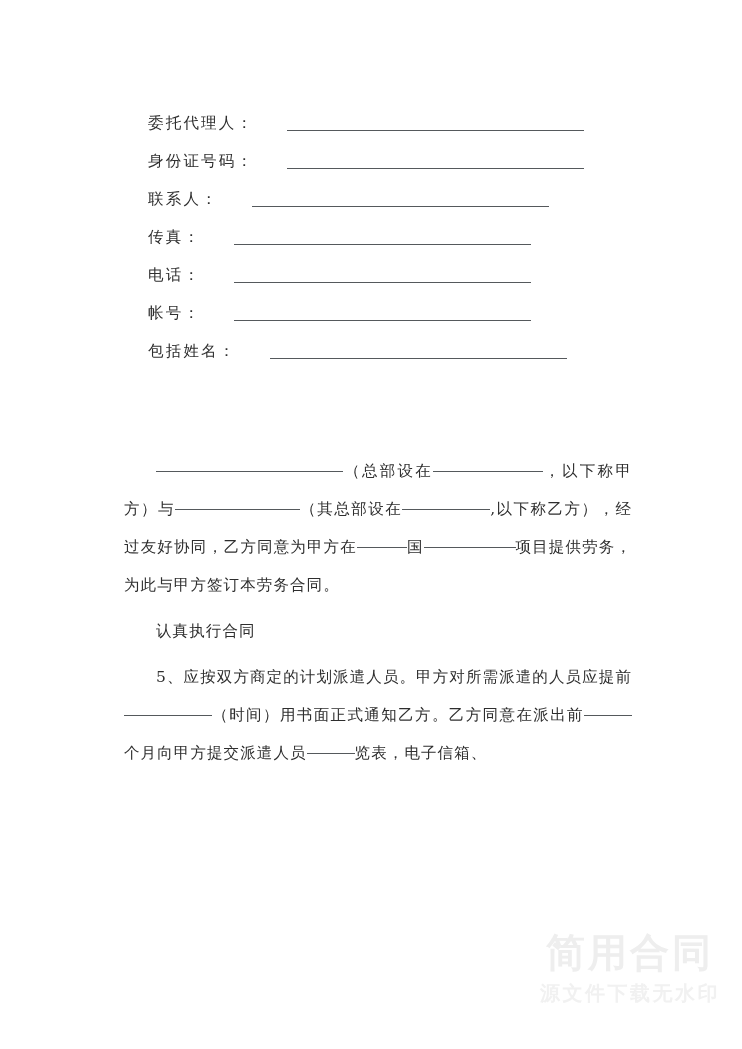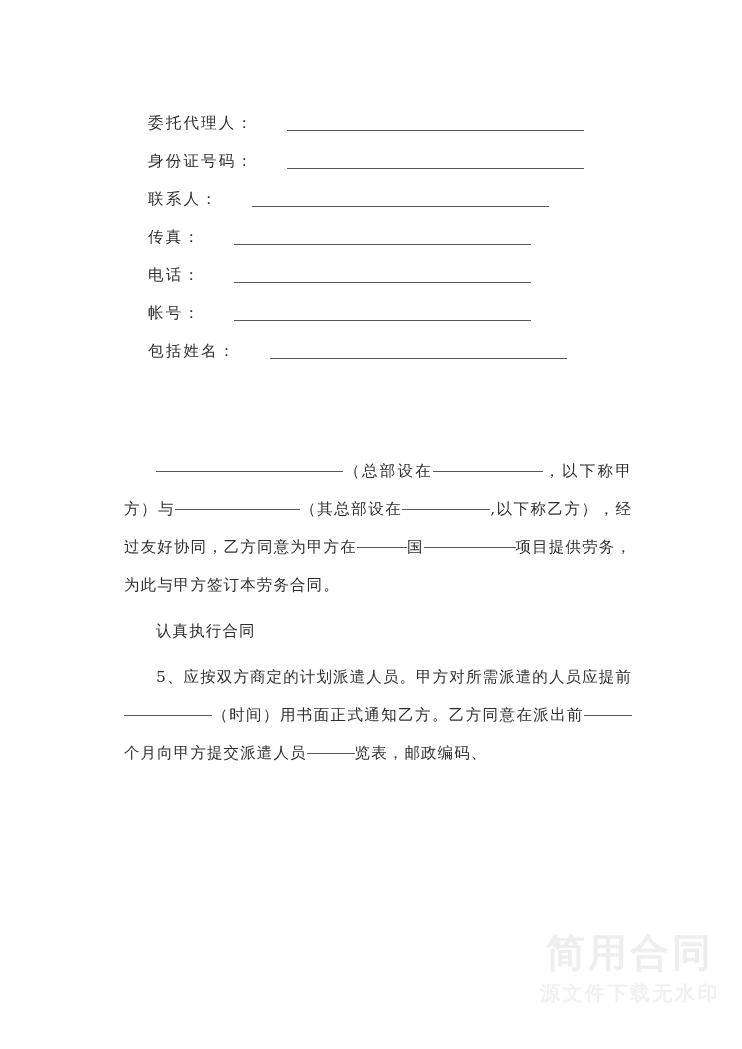--- a/index.html
+++ b/index.html
@@ -139,21 +139,21 @@
       </div>
       <div class="form-row">
         <span class="form-label">包括姓名：</span>
         <span class="form-rule" style="width: 297px; margin-left: 2px;"></span>
       </div>
     </div>
 
   <div class="body-block">
       <p class="para indent"><span class="blank" style="width: 187px;"></span><span>（总部设在</span><span class="blank" style="width: 110px;"></span><span>，以下称甲方）与</span><span class="blank" style="width: 125px;"></span><span>（其总部设在</span><span class="blank" style="width: 88px;"></span><span>,以下称乙方），经过友好协同，乙方同意为甲方在</span><span class="blank" style="width: 50px;"></span><span>国</span><span class="blank" style="width: 92px;"></span><span>项目提供劳务，为此与甲方签订本劳务合同。</span></p>
       <p class="para heading"><span>认真执行合同</span></p>
-      <p class="para indent"><span>5、应按双方商定的计划派遣人员。甲方对所需派遣的人员应提前</span><span class="blank" style="width: 88px;"></span><span>（时间）用书面正式通知乙方。乙方同意在派出前</span><span class="blank" style="width: 48px;"></span><span>个月向甲方提交派遣人员</span><span class="blank" style="width: 48px;"></span><span>览表，邮政编码、</span></p>
+      <p class="para indent"><span>5、应按双方商定的计划派遣人员。甲方对所需派遣的人员应提前</span><span class="blank" style="width: 88px;"></span><span>（时间）用书面正式通知乙方。乙方同意在派出前</span><span class="blank" style="width: 48px;"></span><span>个月向甲方提交派遣人员</span><span class="blank" style="width: 48px;"></span><span>览表，电子信箱、</span></p>
     </div>
 
   <div class="watermark">
     <div class="wm-main">简用合同</div>
     <div class="wm-sub">源文件下载无水印</div>
   </div>
 
 </div>
 
 </body></html>

